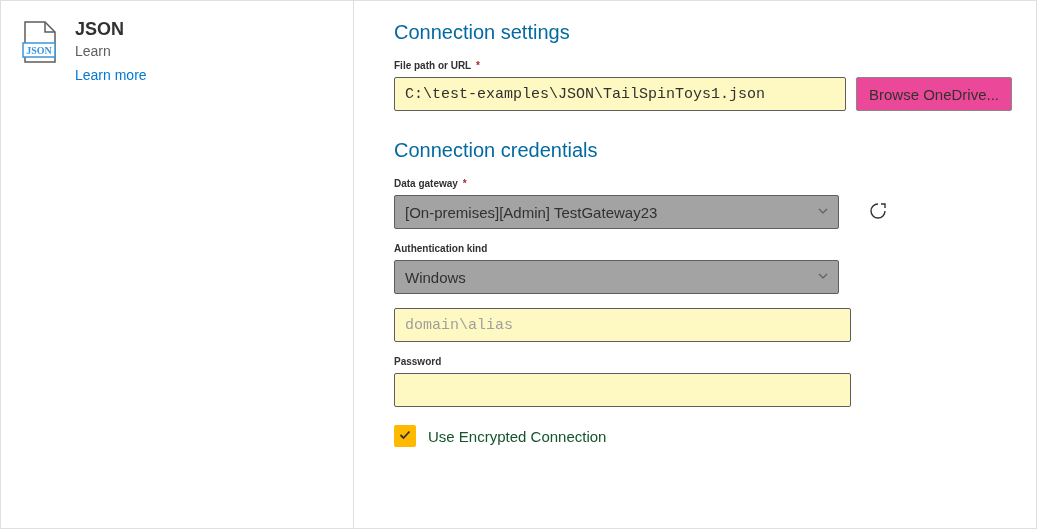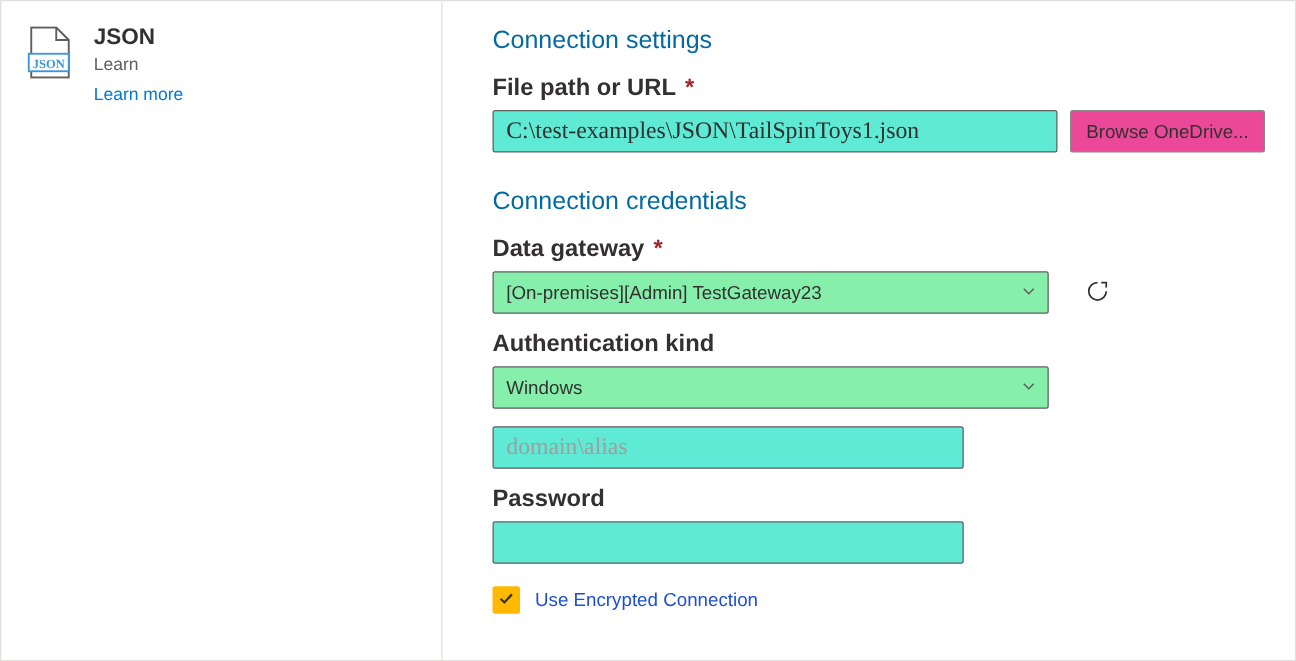--- a/index.html
+++ b/index.html
@@ -67,44 +67,44 @@
       font-size: 20px;
       font-weight: 400;
       color: #0369a1;
       margin-bottom: 16px;
       margin-top: 4px;
     }
     .section-heading.second {
       margin-top: 28px;
     }
     .field-label {
-      font-size: 19px;
+      font-size: 10px;
       font-weight: 600;
       color: #323130;
       margin-bottom: 6px;
       display: block;
     }
     .required {
       color: #a4262c;
       margin-left: 2px;
     }
     .row {
       display: flex;
       gap: 10px;
       align-items: center;
     }
     .text-input {
       height: 34px;
       border: 1px solid #605e5c;
       border-radius: 2px;
       padding: 0 10px;
-      font-size: 19px;
-      font-family: Liberation Serif, serif;
-      color: #323130;
-      background: #5eead4;
+      font-size: 15px;
+      font-family: Liberation Mono, monospace;
+      color: #323130;
+      background: #fef9c3;
     }
     .text-input::placeholder {
       color: #a19f9d;
     }
     .filepath-input {
       flex: 1;
     }
     .browse-btn {
       height: 34px;
       padding: 0 12px;
@@ -123,21 +123,21 @@
     }
     .select-box {
       width: 100%;
       height: 34px;
       border: 1px solid #605e5c;
       border-radius: 2px;
       padding: 0 34px 0 10px;
       font-size: 15px;
       font-family: inherit;
       color: #323130;
-      background: #86efac;
+      background: #a3a3a3;
       appearance: none;
       cursor: pointer;
       display: flex;
       align-items: center;
     }
     .chevron {
       position: absolute;
       right: 10px;
       top: 50%;
       transform: translateY(-50%);
@@ -153,21 +153,21 @@
       display: flex;
       align-items: center;
       justify-content: center;
       color: #323130;
       margin-left: 14px;
     }
     .field-block {
       margin-bottom: 14px;
     }
     .cred-input {
-      width: 377px;
+      width: 457px;
     }
     .checkbox-row {
       display: flex;
       align-items: center;
       gap: 12px;
       margin-top: 18px;
     }
     .checkbox {
       width: 22px;
       height: 22px;
@@ -175,21 +175,21 @@
       border: none;
       border-radius: 2px;
       display: flex;
       align-items: center;
       justify-content: center;
       cursor: pointer;
       flex-shrink: 0;
     }
     .checkbox-label {
       font-size: 15px;
-      color: #1d4ed8;
+      color: #14532d;
     }
   </style>
 </head>
 <body>
 
 <div class="container">
   <div class="left-panel">
     <div class="connector-header">
       <span class="connector-icon">
         <svg width="36" height="42" viewBox="0 0 36 42">

